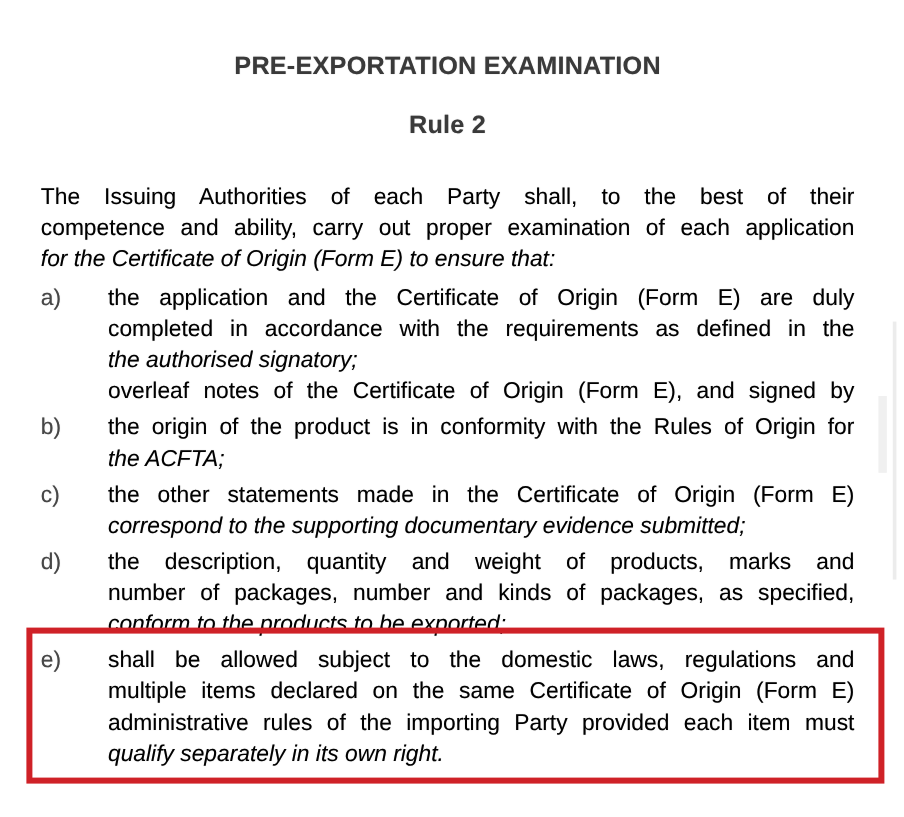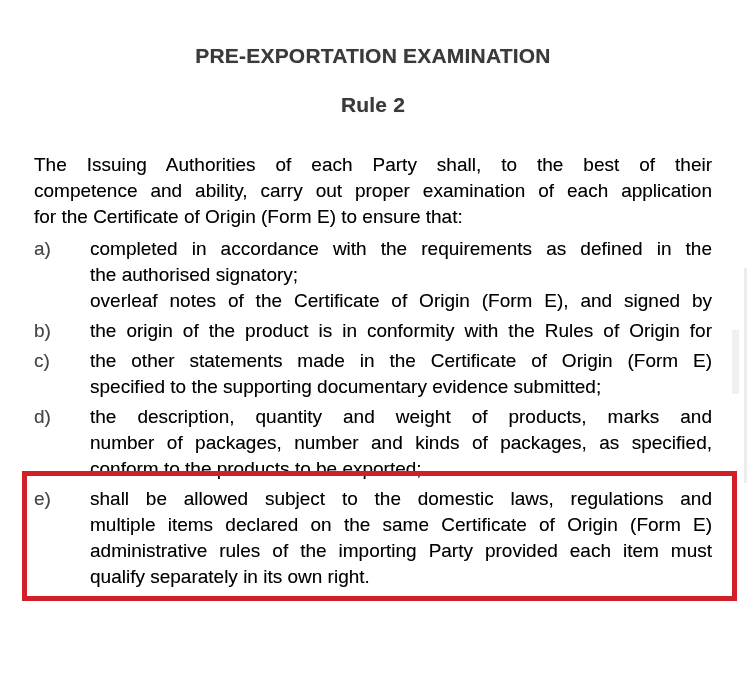--- a/index.html
+++ b/index.html
@@ -36,21 +36,21 @@
   .intro { margin-top: 36px; }
   .jline {
     font-size: 19px;
     line-height: 26px;
     text-align: justify;
     text-align-last: justify;
     white-space: normal;
     color: #000000;
     text-shadow: 0 0 0.6px rgba(70,70,70,0.5);
   }
-  .jline.last { text-align-last: left; }
+  .jline.last { text-align-last: left; font-style: italic; }
   .clauses { margin-top: 6px; }
   .clause {
     display: flex;
     margin-bottom: 4px;
   }
   .clause-marker {
     flex: 0 0 56px;
     font-size: 19px;
     line-height: 26px;
     color: #474747;
@@ -78,36 +78,38 @@
     <h2 class="subtitle">Rule 2</h2>
     <div class="intro" id="intro">
         <div class="jline">The Issuing Authorities of each Party shall, to the best of their</div>
         <div class="jline">competence and ability, carry out proper examination of each application</div>
         <div class="jline last">for the Certificate of Origin (Form E) to ensure that:</div>
       </div>
     <div class="clauses" id="clauses">
         <div class="clause">
           <div class="clause-marker">a)</div>
           <div class="clause-text">
+            <div class="jline">the application and the Certificate of Origin (Form E) are duly</div>
             <div class="jline">completed in accordance with the requirements as defined in the</div>
             <div class="jline last">the authorised signatory;</div>
             <div class="jline">overleaf notes of the Certificate of Origin (Form E), and signed by</div>
           </div>
         </div>
         <div class="clause">
           <div class="clause-marker">b)</div>
           <div class="clause-text">
             <div class="jline">the origin of the product is in conformity with the Rules of Origin for</div>
+            <div class="jline last">the ACFTA;</div>
           </div>
         </div>
         <div class="clause">
           <div class="clause-marker">c)</div>
           <div class="clause-text">
             <div class="jline">the other statements made in the Certificate of Origin (Form E)</div>
-            <div class="jline last">specified to the supporting documentary evidence submitted;</div>
+            <div class="jline last">correspond to the supporting documentary evidence submitted;</div>
           </div>
         </div>
         <div class="clause">
           <div class="clause-marker">d)</div>
           <div class="clause-text">
             <div class="jline">the description, quantity and weight of products, marks and</div>
             <div class="jline">number of packages, number and kinds of packages, as specified,</div>
             <div class="jline last">conform to the products to be exported;</div>
           </div>
         </div>

